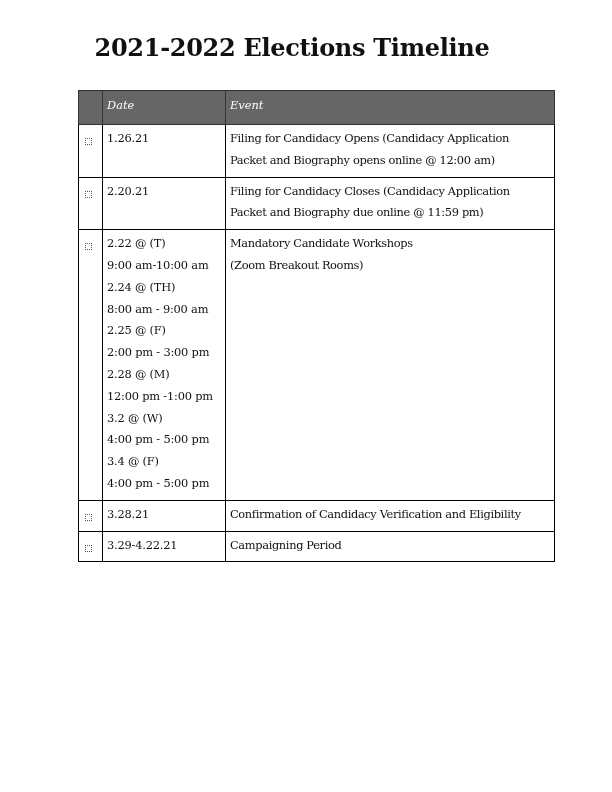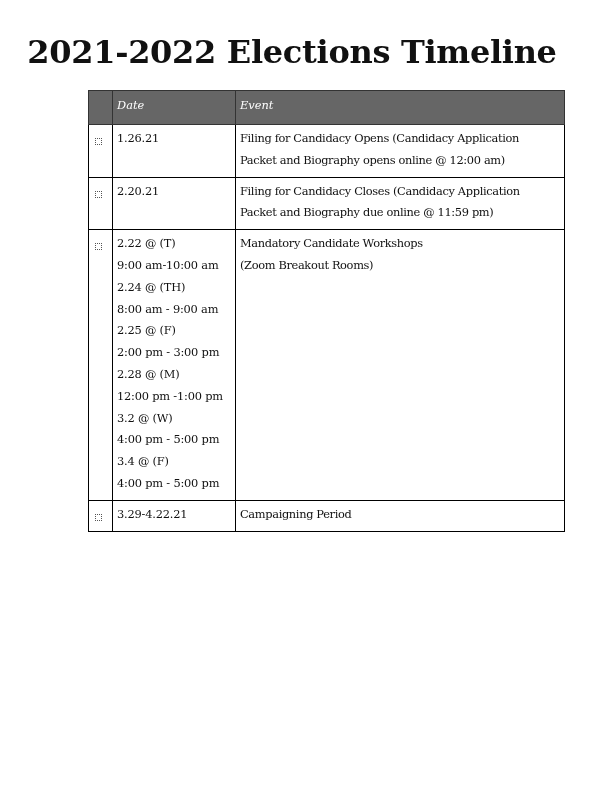--- a/index.html
+++ b/index.html
@@ -1,20 +1,20 @@
 <!DOCTYPE html>
 <html><head>
 <meta charset="utf-8">
 <style>
   html, body { margin: 0; padding: 0; background: #ffffff; }
   body { width: 612px; height: 792px; position: relative; overflow: hidden;
          font-family: "DejaVu Serif", "Liberation Serif", serif; color: #111; }
   .title { position: absolute; left: 0; width: 584px; top: 33px; text-align: center;
-           font-family: "DejaVu Serif", serif; font-weight: bold; font-size: 32px; letter-spacing: -0.3px; }
-  table.timeline { position: absolute; left: 88px; top: 90px; width: 476px;
+           font-family: "DejaVu Serif", serif; font-weight: bold; font-size: 24px; letter-spacing: -0.3px; }
+  table.timeline { position: absolute; left: 78px; top: 90px; width: 476px;
                    border-collapse: collapse; table-layout: fixed; }
   table.timeline col.c0 { width: 24px; }
   table.timeline col.c1 { width: 123px; }
   table.timeline col.c2 { width: 329px; }
   th, td { border: 1px solid #000; vertical-align: top; font-size: 11.4px; line-height: 21.8px;
            padding: 3px 20px 5px 4px; text-align: left; }
   thead th { background: #666666; color: #ffffff; font-style: italic; font-weight: normal;
              height: 25px; padding: 4px 4px; border-color: #333; }
   td.box-cell { padding: 6px 0 0 6px; }
   .box { display: inline-block; width: 5px; height: 5px; border: 1px dotted #555; margin-top: 4px; }
@@ -78,20 +78,29 @@
           <span class="line">4:00 pm - 5:00 pm</span>
         </td>
         <td class="event">
           <span class="line">Mandatory Candidate Workshops</span>
           <span class="line">(Zoom Breakout Rooms)</span>
         </td>
       </tr>
       <tr>
         <td class="box-cell"><span class="box"></span></td>
         <td class="date">
+          <span class="line">3.28.21</span>
+        </td>
+        <td class="event">
+          <span class="line">Confirmation of Candidacy Verification and Eligibility</span>
+        </td>
+      </tr>
+      <tr>
+        <td class="box-cell"><span class="box"></span></td>
+        <td class="date">
           <span class="line">3.29-4.22.21</span>
         </td>
         <td class="event">
           <span class="line">Campaigning Period</span>
         </td>
       </tr>
     </tbody>
 </table>
 
 </body></html>

